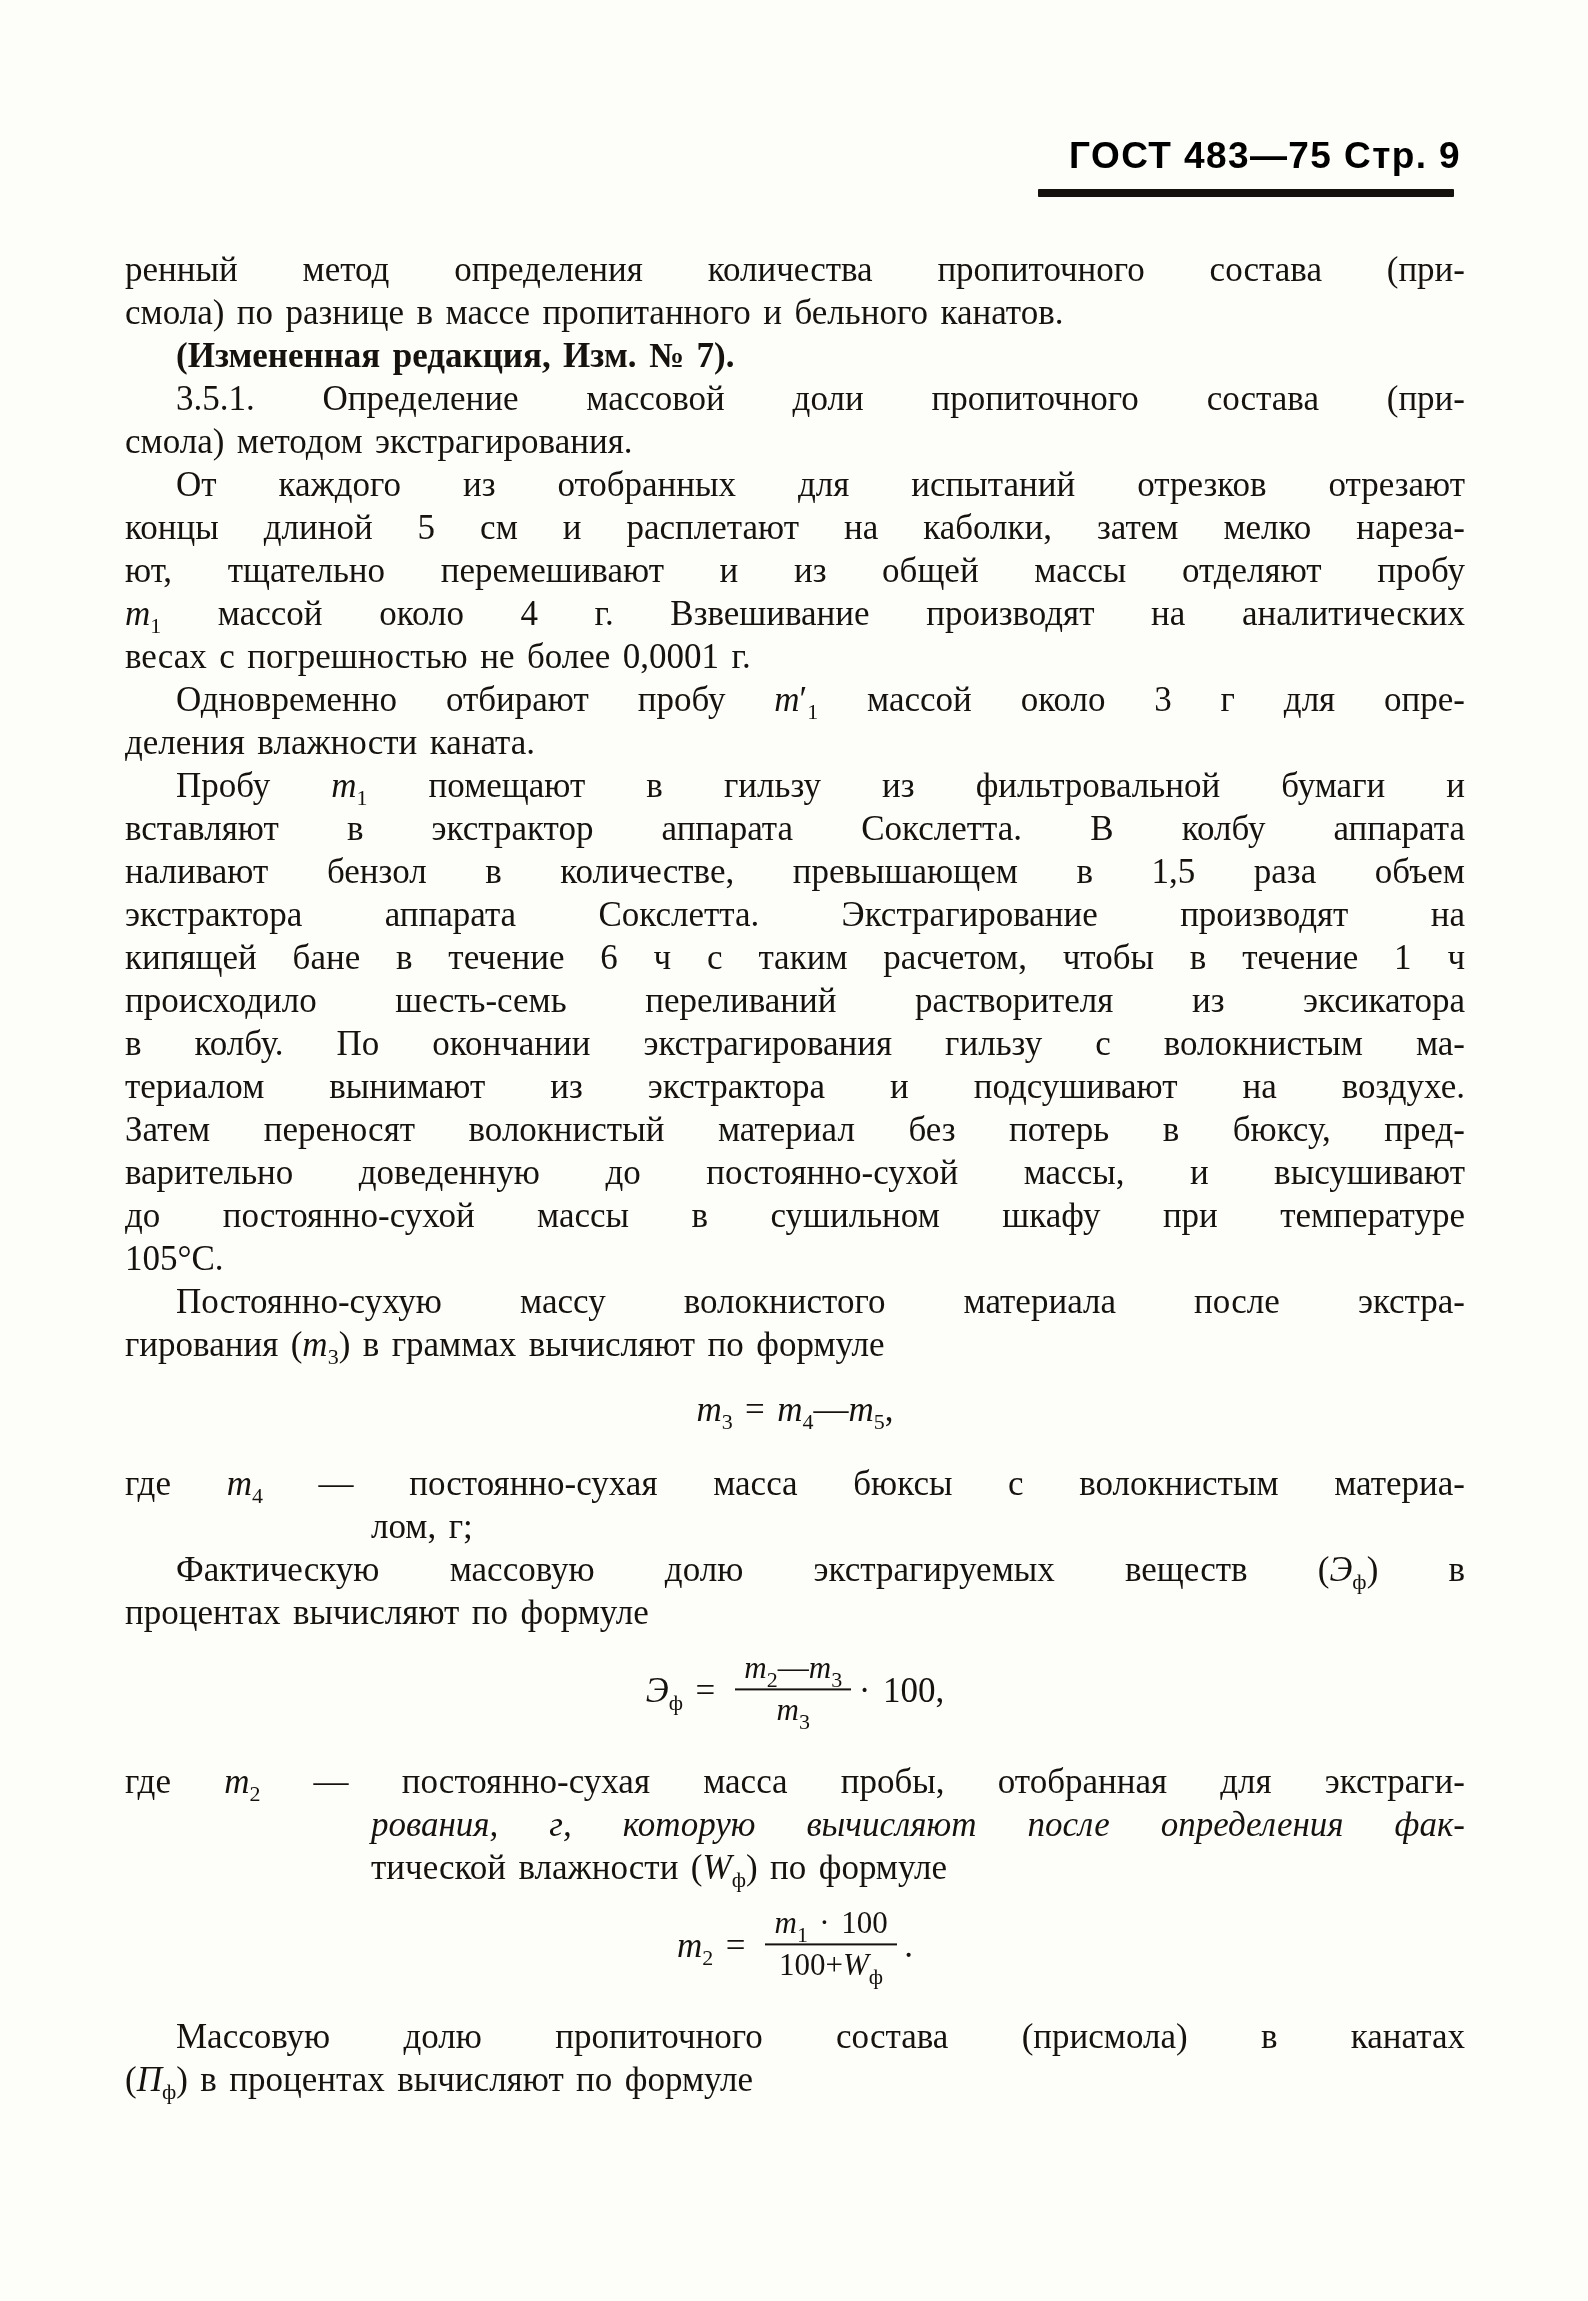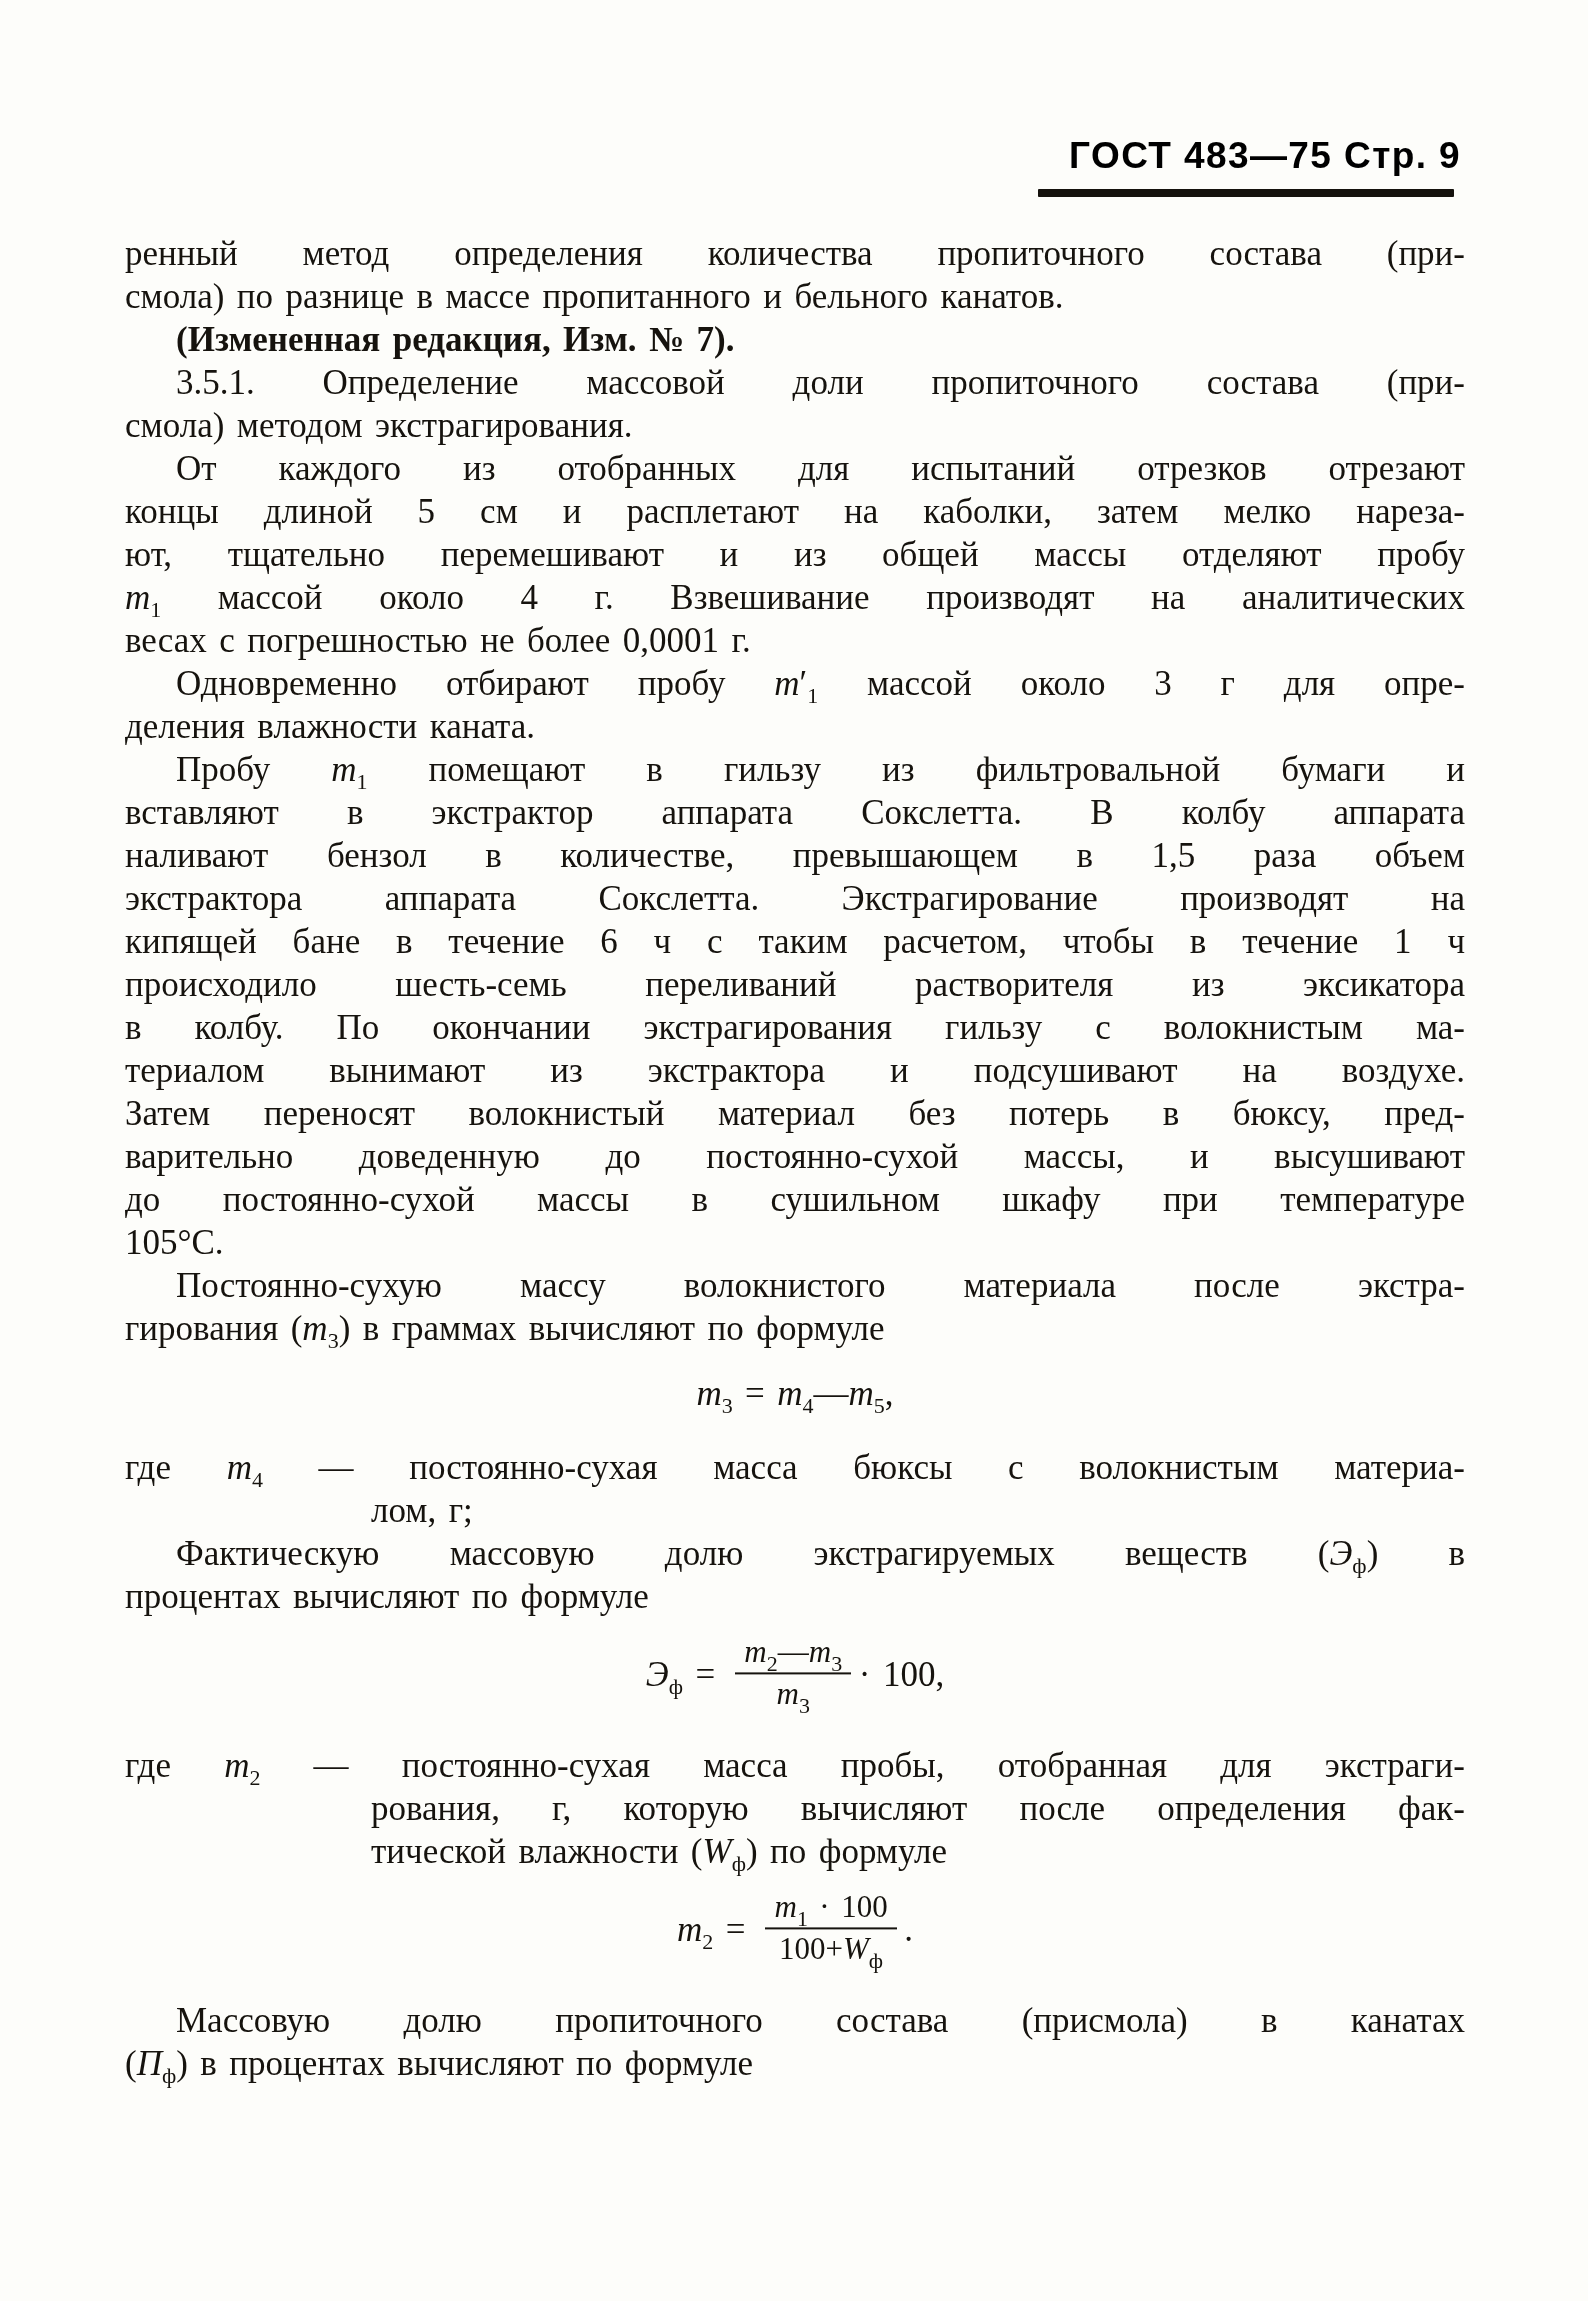--- a/index.html
+++ b/index.html
@@ -17,21 +17,21 @@
     position:absolute;top:135px;right:128px;
     font-family:"Liberation Sans","DejaVu Sans",sans-serif;
     font-weight:bold;font-size:37px;letter-spacing:1.4px;
     color:#000000;white-space:nowrap;
   }
   .header-rule{
     position:absolute;top:189px;right:135px;
     width:416px;height:8.3px;background:#15120d;border-radius:0.9px;
   }
   .doc-body{
-    position:absolute;left:125px;top:0;width:1340px;
+    position:absolute;left:125px;top:16px;width:1340px;
     padding-top:232px;
     font-size:35px;line-height:43px;
     word-spacing:3.7px;
   }
   .para{margin:0;}
   .para.bold{font-weight:bold;}
   .line{}
   .line.fill{text-align:justify;text-align-last:justify;}
   .line.end{text-align:left;}
   i{font-style:italic;}
@@ -103,21 +103,21 @@
         <div class="line fill">где <i>m</i><sub>4</sub> — постоянно-сухая масса бюксы с волокнистым материа-</div>
         <div class="line end" style="padding-left: 246px;">лом, г;</div>
       </div>
       <div class="para">
         <div class="line fill" style="padding-left: 51px;">Фактическую массовую долю экстрагируемых веществ (<i>Э</i><sub>ф</sub>) в</div>
         <div class="line end">процентах вычисляют по формуле</div>
       </div>
       <div class="math"><span class="mexpr"><i>Э</i><sub>ф</sub> = <span class="frac"><span class="num"><i>m</i><sub>2</sub>—<i>m</i><sub>3</sub></span><span class="den"><i>m</i><sub>3</sub></span></span><span class="rhs">· 100,</span></span></div>
       <div class="para">
         <div class="line fill">где  <i>m</i><sub>2</sub> — постоянно-сухая масса пробы, отобранная для экстраги-</div>
-        <div class="line fill" style="padding-left: 246px;">рования, г, которую вычисляют после определения фак-</div>
+        <div class="line fill" style="padding-left: 246px; font-style: italic;">рования, г, которую вычисляют после определения фак-</div>
         <div class="line end" style="padding-left: 246px;">тической влажности (<i>W</i><sub>ф</sub>) по формуле</div>
       </div>
       <div class="math"><span class="mexpr"><i>m</i><sub>2</sub> = <span class="frac"><span class="num"><i>m</i><sub>1</sub> · 100</span><span class="den">100+<i>W</i><sub>ф</sub></span></span><span class="rhs">.</span></span></div>
       <div class="para">
         <div class="line fill" style="padding-left: 51px;">Массовую долю пропиточного состава (присмола) в канатах</div>
         <div class="line end">(<i>П</i><sub>ф</sub>) в процентах вычисляют по формуле</div>
       </div>
     </div>
 </div>
 

